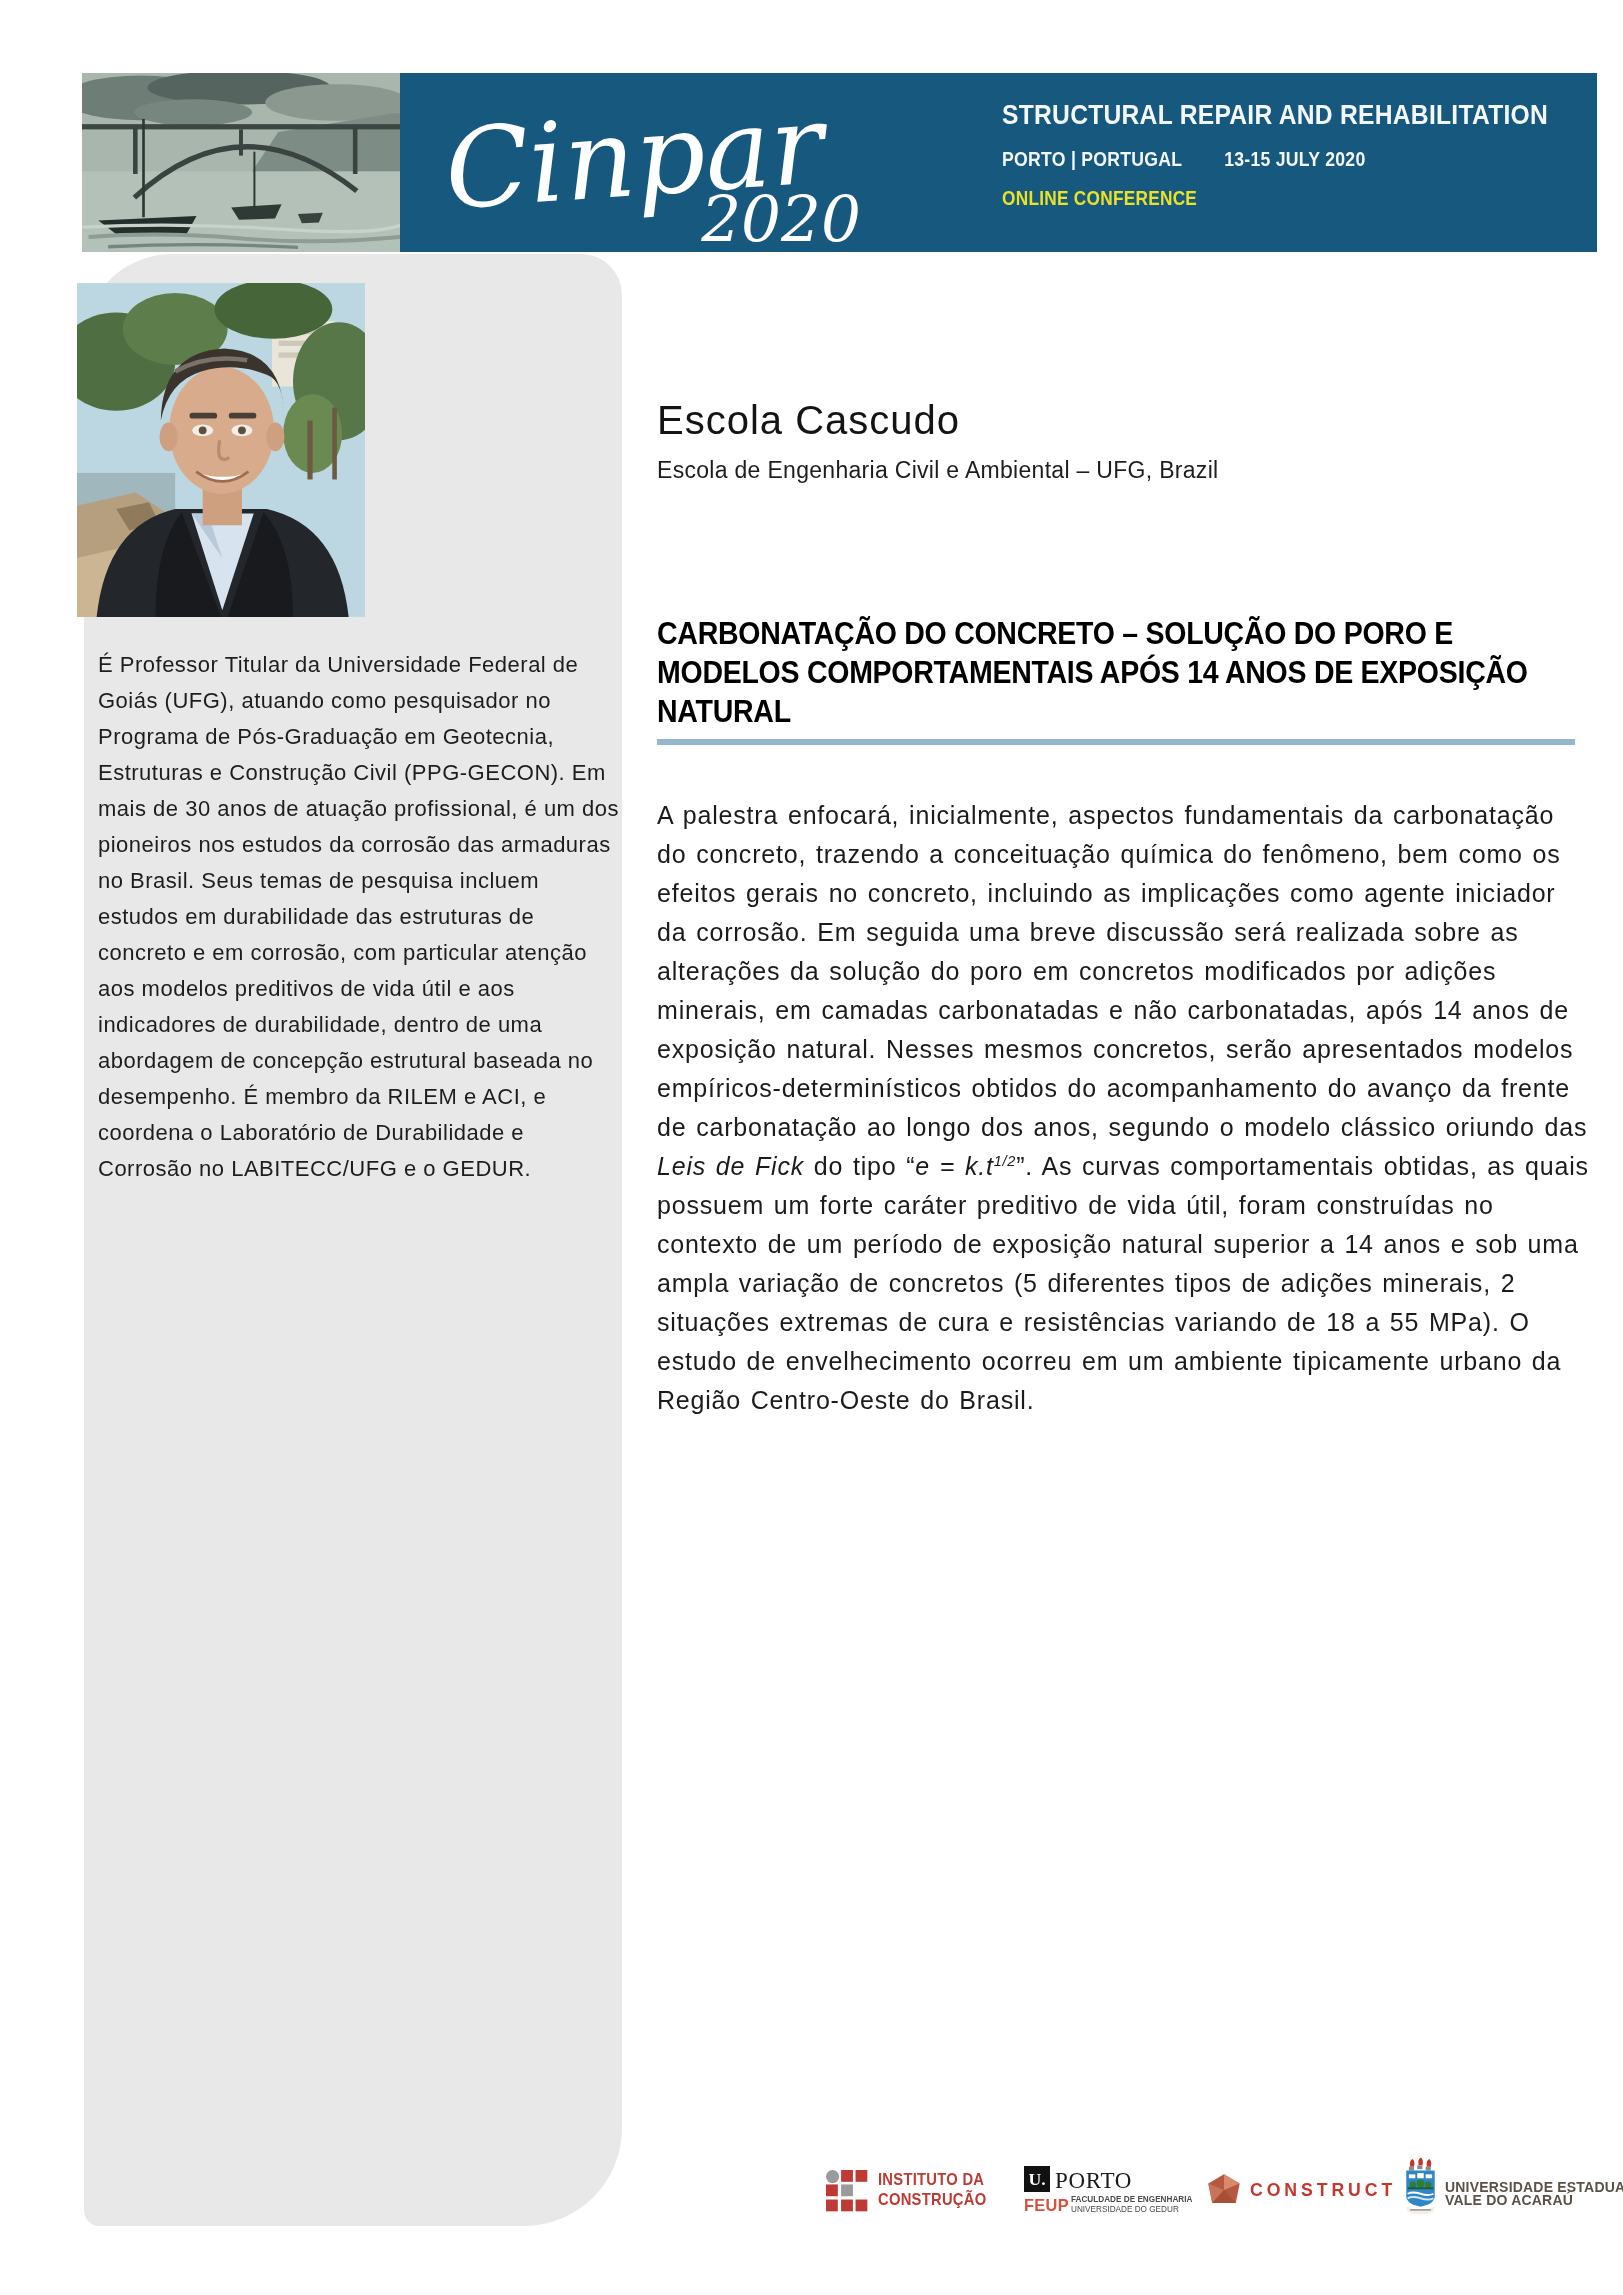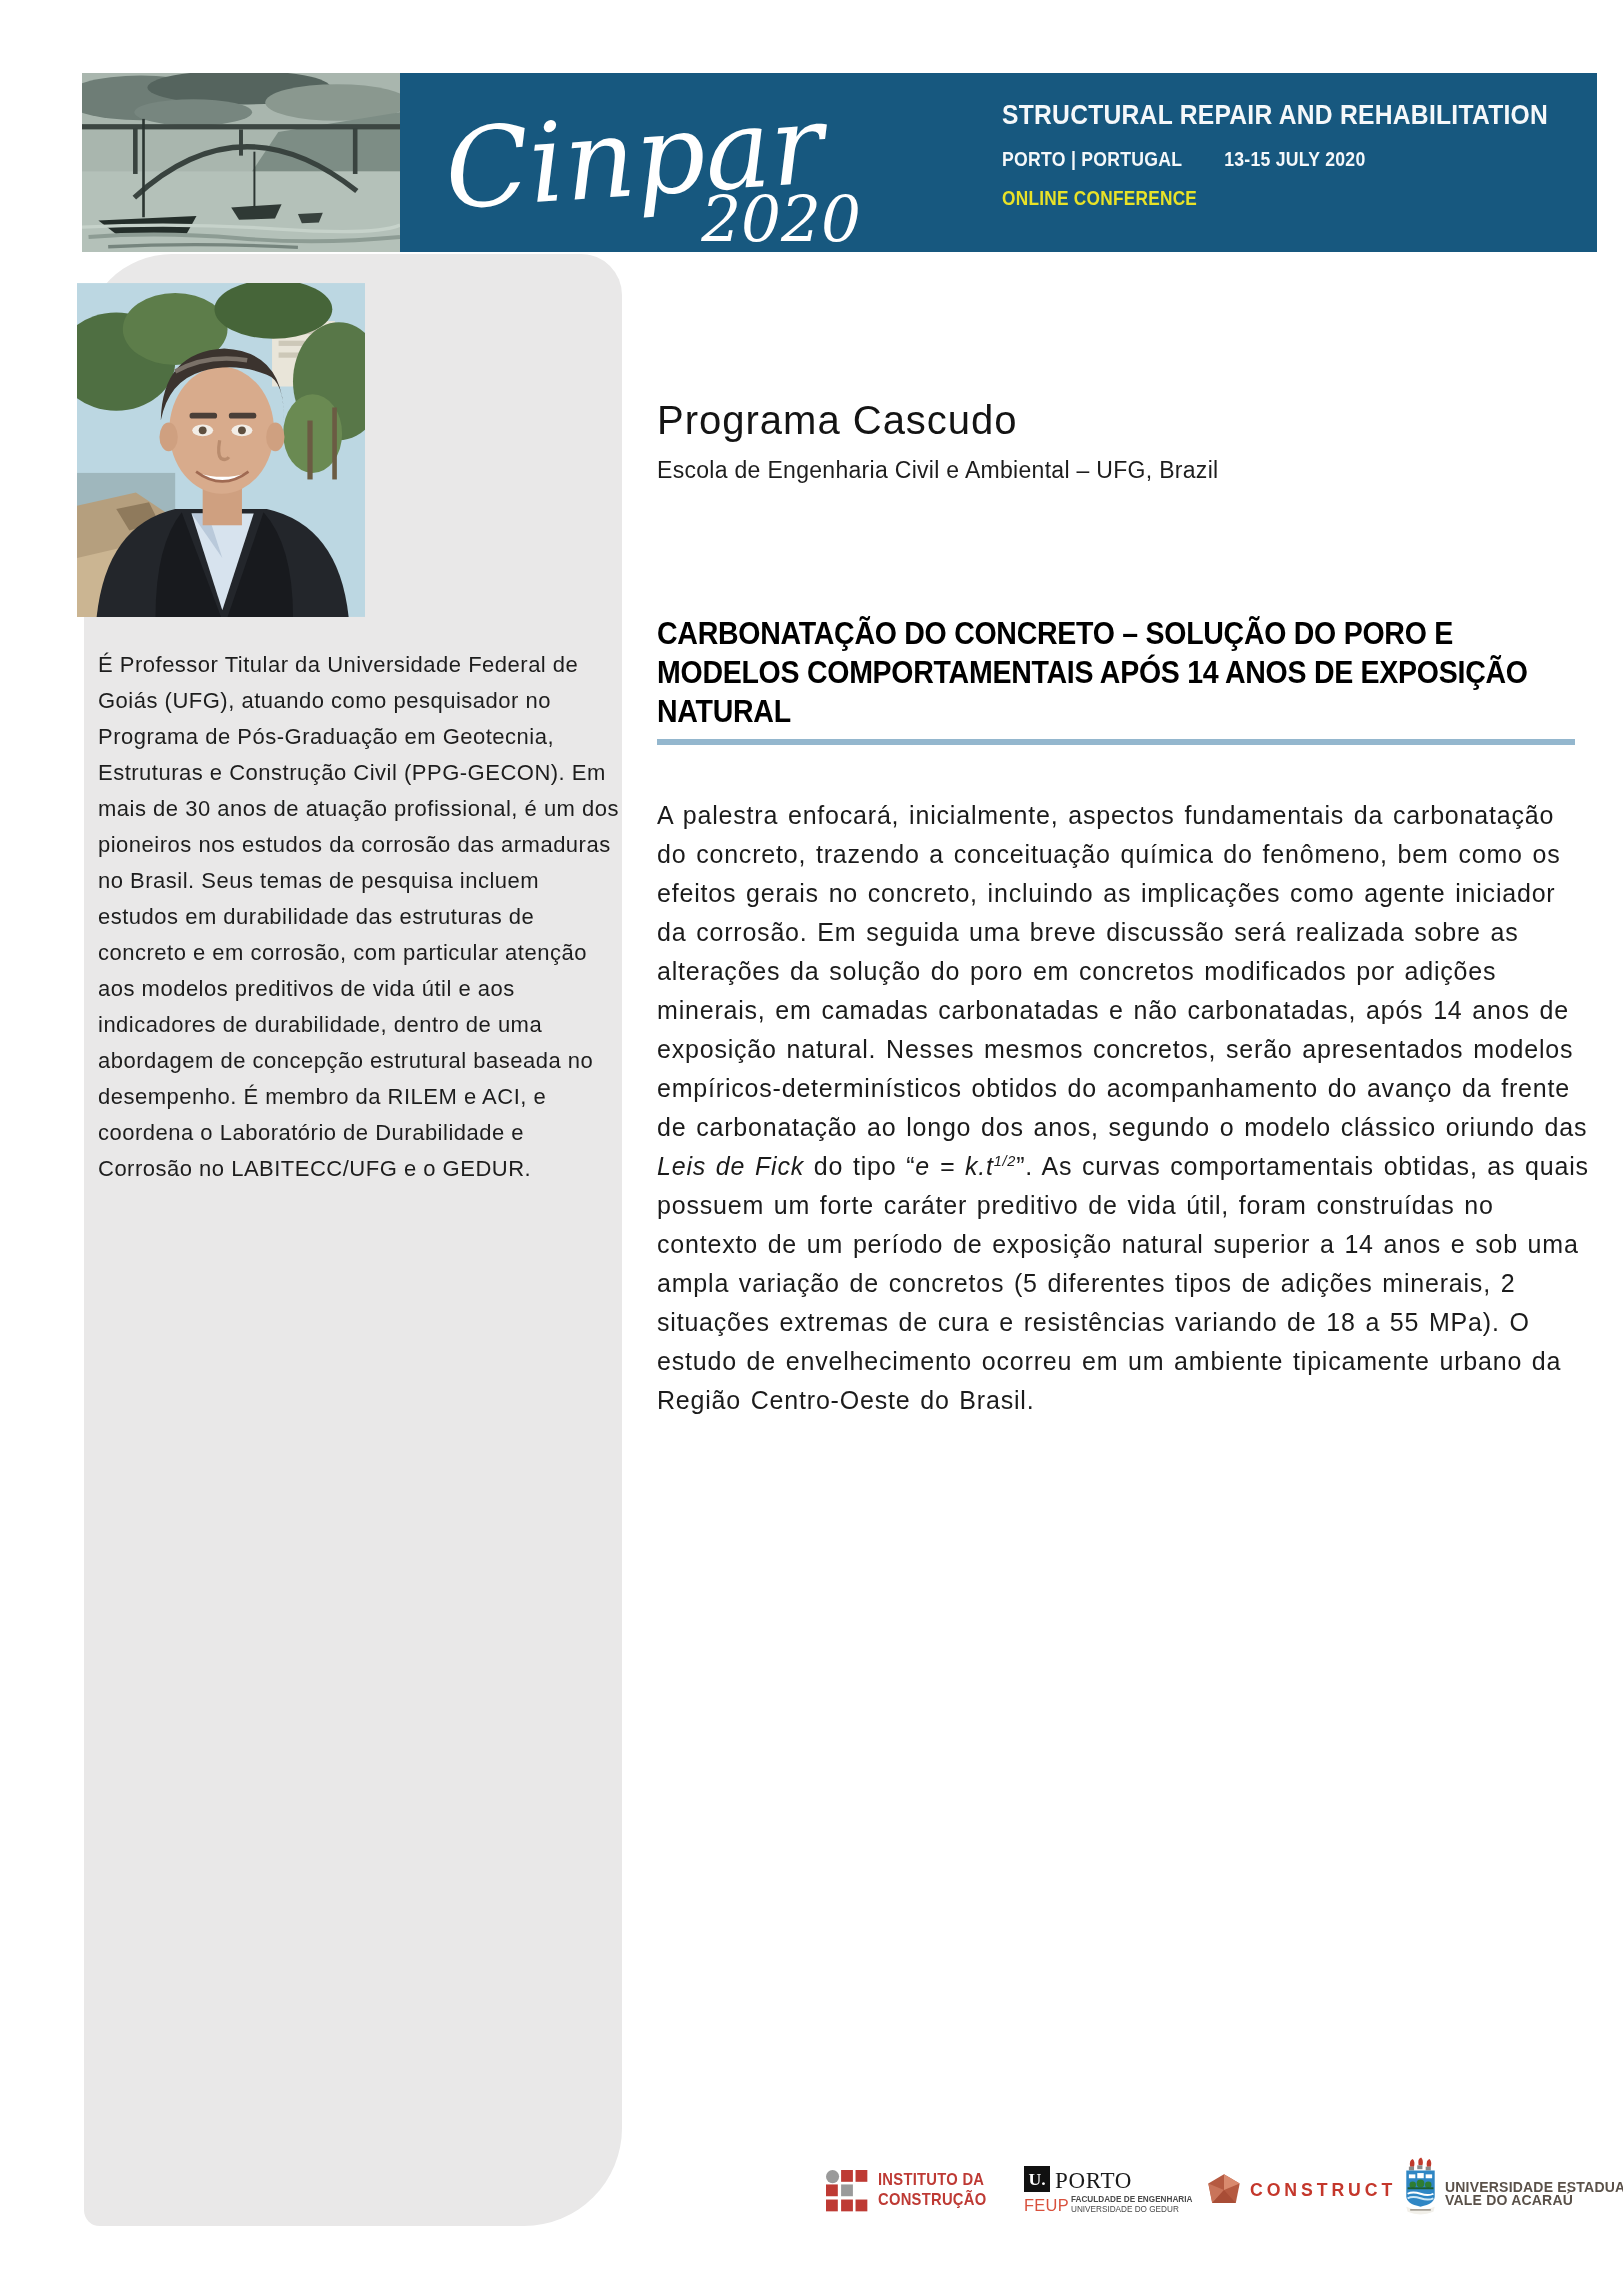--- a/index.html
+++ b/index.html
@@ -45,21 +45,21 @@
   .ic-logo{position:absolute;left:826px;top:17px;}
   .ic-icon{position:absolute;left:0;top:1.3px;width:42px;height:42px;}
   .ic-text{position:absolute;left:52px;top:0;font-size:16.4px;font-weight:700;line-height:20px;
            color:#BE3A34;letter-spacing:0.3px;transform:scaleX(0.9);transform-origin:left top;white-space:nowrap;}
   .uporto-logo{position:absolute;left:1024px;top:14.4px;width:196px;}
   .u-box{position:absolute;left:0;top:0;width:26px;height:26px;background:#111;color:#fff;
          font-family:"Liberation Serif",serif;font-weight:700;font-size:17.7px;
          display:flex;align-items:center;justify-content:center;}
   .u-porto-word{position:absolute;left:31px;top:1.3px;font-family:"Liberation Serif",serif;
                 font-size:23px;color:#1a1a1a;letter-spacing:0.7px;}
-  .feup-word{position:absolute;left:0;top:30px;font-size:16.4px;font-weight:400;color:#D9513D;letter-spacing:0.3px;}
+  .feup-word{position:absolute;left:0;top:30px;font-size:16.4px;font-weight:700;color:#D9513D;letter-spacing:0.3px;}
   .feup-sub{position:absolute;left:47px;top:29px;font-size:8.2px;color:#4a4a4a;line-height:9.8px;white-space:nowrap;}
   .feup-sub .b{font-weight:700;}
   .construct-logo{position:absolute;left:1207px;top:21px;}
   .construct-icon{position:absolute;left:0;top:0;width:34px;height:34px;}
   .construct-word{position:absolute;left:43px;top:6.5px;font-size:17.7px;font-weight:700;color:#C4372B;
                   letter-spacing:3.9px;white-space:nowrap;}
   .ueva-logo{position:absolute;left:1405px;top:5.2px;}
   .ueva-crest{position:absolute;left:0;top:0;width:31px;height:58px;}
   .ueva-text{position:absolute;left:40px;top:23.6px;font-size:14px;font-weight:700;color:#5a5149;
              line-height:13px;white-space:nowrap;letter-spacing:0.2px;}
@@ -152,21 +152,21 @@
     <ellipse cx="252" cy="225" rx="16" ry="9" fill="#f2ede6"></ellipse>
     <circle cx="192" cy="225" r="6" fill="#5e4f3f"></circle>
     <circle cx="252" cy="225" r="6" fill="#5e4f3f"></circle>
     <path d="M218,240 Q214,262 220,268 Q228,272 232,266" stroke="#b98c6e" stroke-width="5" fill="none"></path>
     <path d="M185,290 Q222,315 260,290 Q222,302 185,290 Z" fill="#ffffff"></path>
     <path d="M182,288 Q222,318 262,288" stroke="#a06a52" stroke-width="4" fill="none"></path>
   </svg>
 
   <p class="bio">É Professor Titular da Universidade Federal de Goiás (UFG), atuando como pesquisador no Programa de Pós-Graduação em Geotecnia, Estruturas e Construção Civil (PPG-GECON). Em mais de 30 anos de atuação profissional, é um dos pioneiros nos estudos da corrosão das armaduras no Brasil. Seus temas de pesquisa incluem estudos em durabilidade das estruturas de concreto e em corrosão, com particular atenção aos modelos preditivos de vida útil e aos indicadores de durabilidade, dentro de uma abordagem de concepção estrutural baseada no desempenho. É membro da RILEM e ACI, e coordena o Laboratório de Durabilidade e Corrosão no LABITECC/UFG e o GEDUR.</p>
 
-  <div class="speaker-name">Programa Cascudo</div>
+  <div class="speaker-name">Escola Cascudo</div>
   <div class="speaker-aff">Escola de Engenharia Civil e Ambiental – UFG, Brazil</div>
 
   <div class="talk-title">
     <div>CARBONATAÇÃO DO CONCRETO – SOLUÇÃO DO PORO E</div>
     <div>MODELOS COMPORTAMENTAIS APÓS 14 ANOS DE EXPOSIÇÃO</div>
     <div>NATURAL</div>
   </div>
 
   <div class="title-rule"></div>
 

